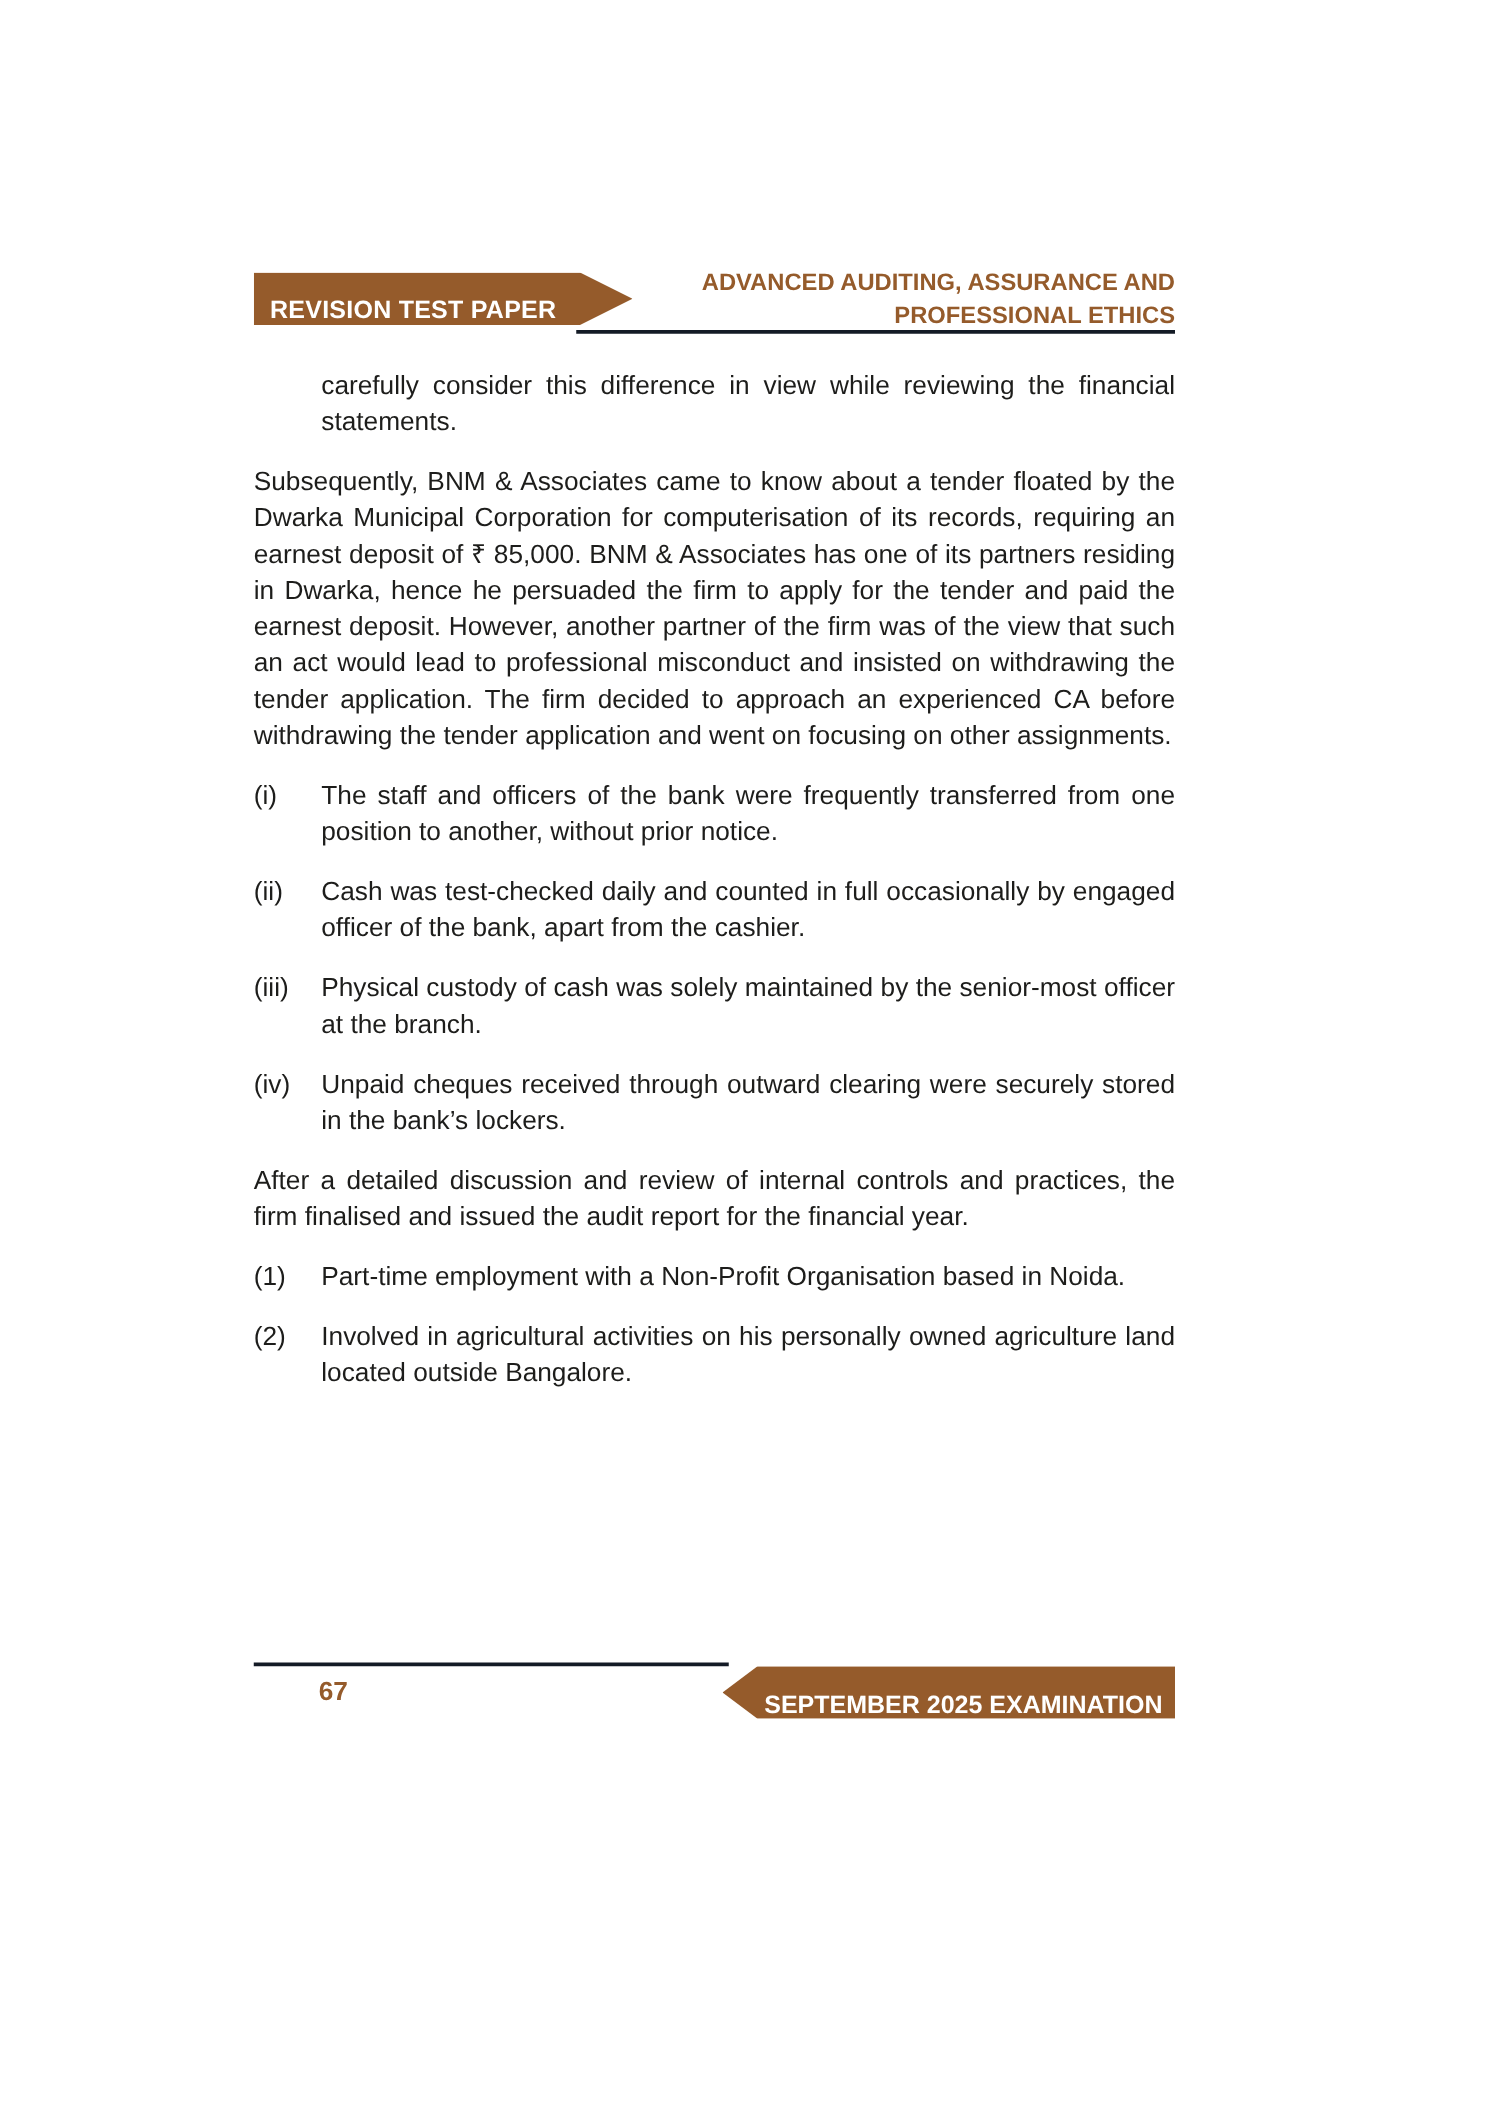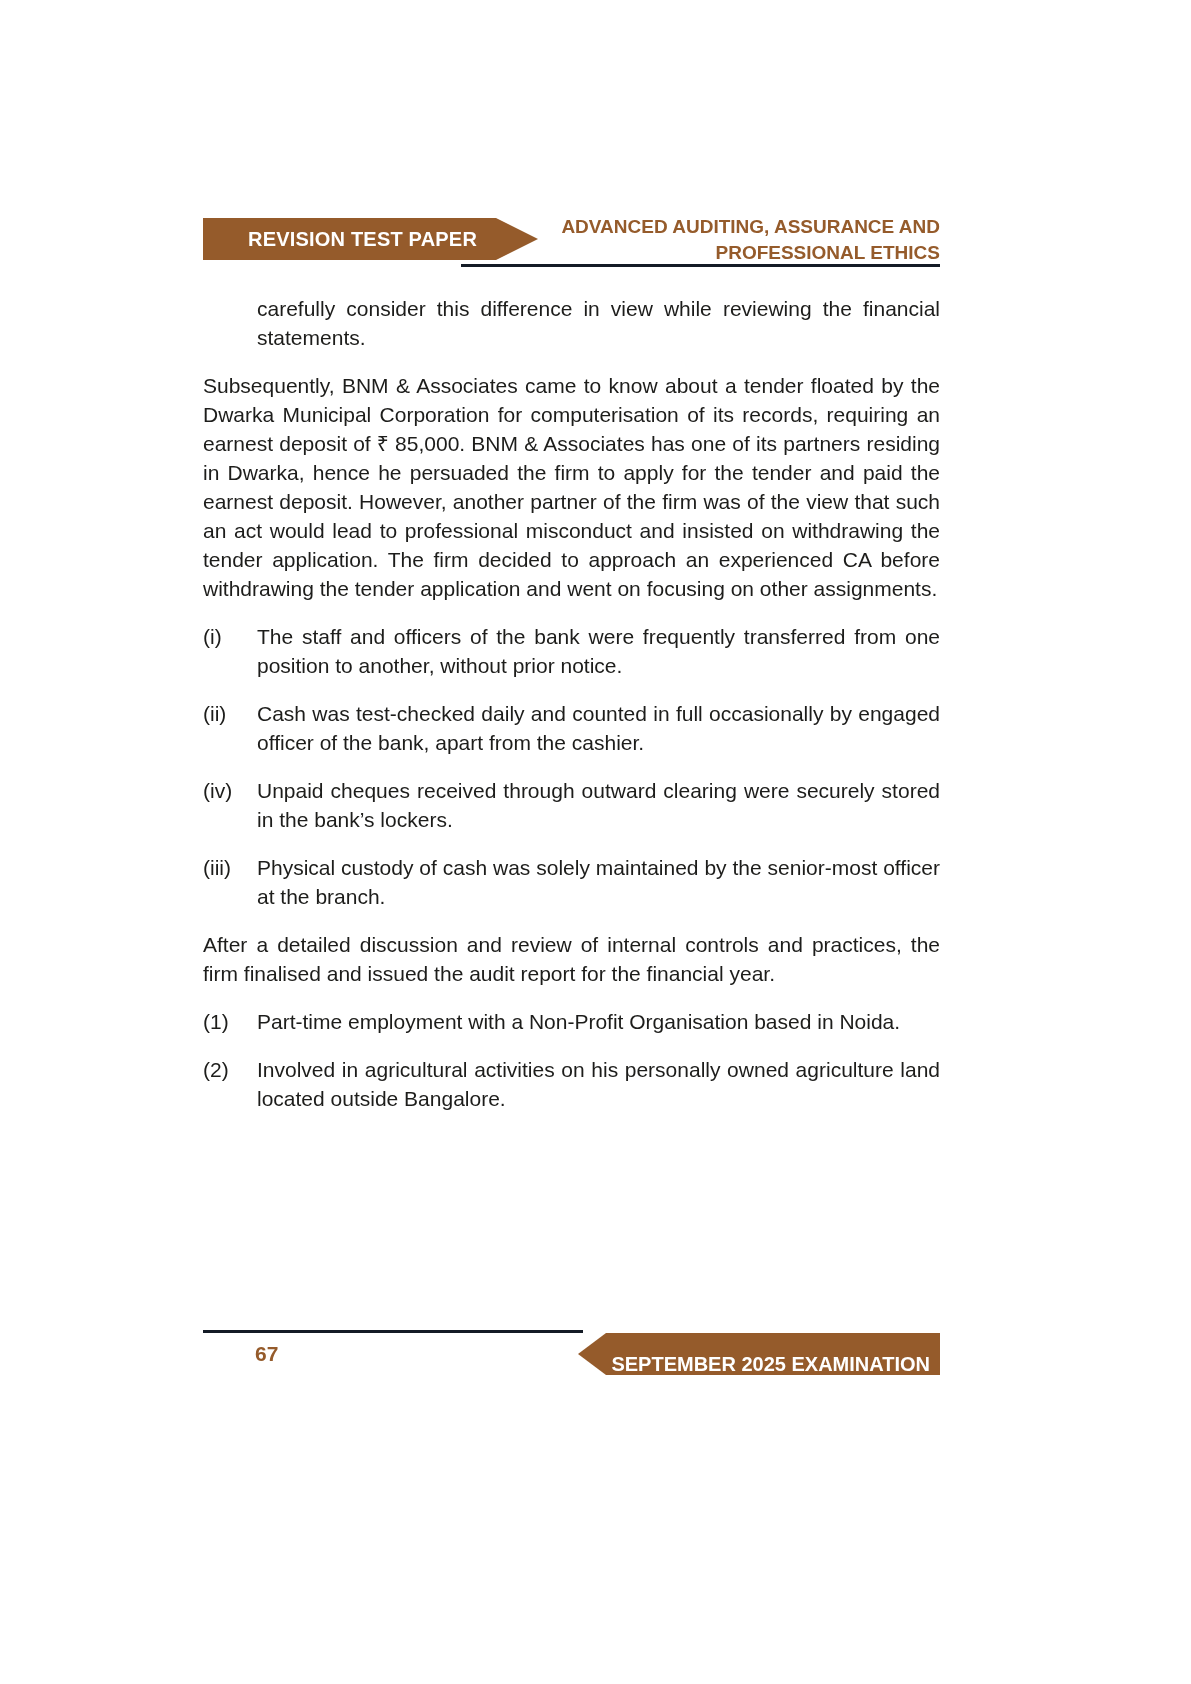--- a/index.html
+++ b/index.html
@@ -24,22 +24,21 @@
   }
   .header-banner {
     position: absolute;
     left: 0;
     top: 4px;
     width: 303px;
     height: 42px;
     background: var(--brown, #955b2b);
     clip-path: polygon(0 0, calc(100% - 42px) 0, 100% 50%, calc(100% - 42px) 100%, 0 100%);
     display: flex;
-    align-items: center;
-    padding-left: 32px;
+    align-items: flex-end;
   }
   .header-banner span {
     color: #ffffff;
     font-weight: bold;
     font-size: 20px;
     padding-left: 13px;
     letter-spacing: 0.2px;
     white-space: nowrap;
   }
   .header-title {
@@ -156,26 +155,26 @@
       <p class="para">Subsequently, BNM &amp; Associates came to know about a tender floated by the Dwarka Municipal Corporation for computerisation of its records, requiring an earnest deposit of ₹ 85,000. BNM &amp; Associates has one of its partners residing in Dwarka, hence he persuaded the firm to apply for the tender and paid the earnest deposit. However, another partner of the firm was of the view that such an act would lead to professional misconduct and insisted on withdrawing the tender application. The firm decided to approach an experienced CA before withdrawing the tender application and went on focusing on other assignments.</p>
       <div class="list-item">
         <span class="list-label">(i)</span>
         <span class="list-text">The staff and officers of the bank were frequently transferred from one position to another, without prior notice.</span>
       </div>
       <div class="list-item">
         <span class="list-label">(ii)</span>
         <span class="list-text">Cash was test-checked daily and counted in full occasionally by engaged officer of the bank, apart from the cashier.</span>
       </div>
       <div class="list-item">
+        <span class="list-label">(iii)</span>
+        <span class="list-text">Physical custody of cash was solely maintained by the senior-most officer at the branch.</span>
+      </div>
+      <div class="list-item">
         <span class="list-label">(iv)</span>
         <span class="list-text">Unpaid cheques received through outward clearing were securely stored in the bank’s lockers.</span>
-      </div>
-      <div class="list-item">
-        <span class="list-label">(iii)</span>
-        <span class="list-text">Physical custody of cash was solely maintained by the senior-most officer at the branch.</span>
       </div>
       <p class="para">After a detailed discussion and review of internal controls and practices, the firm finalised and issued the audit report for the financial year.</p>
       <div class="list-item">
         <span class="list-label">(1)</span>
         <span class="list-text">Part-time employment with a Non-Profit Organisation based in Noida.</span>
       </div>
       <div class="list-item">
         <span class="list-label">(2)</span>
         <span class="list-text">Involved in agricultural activities on his personally owned agriculture land located outside Bangalore.</span>
       </div>

